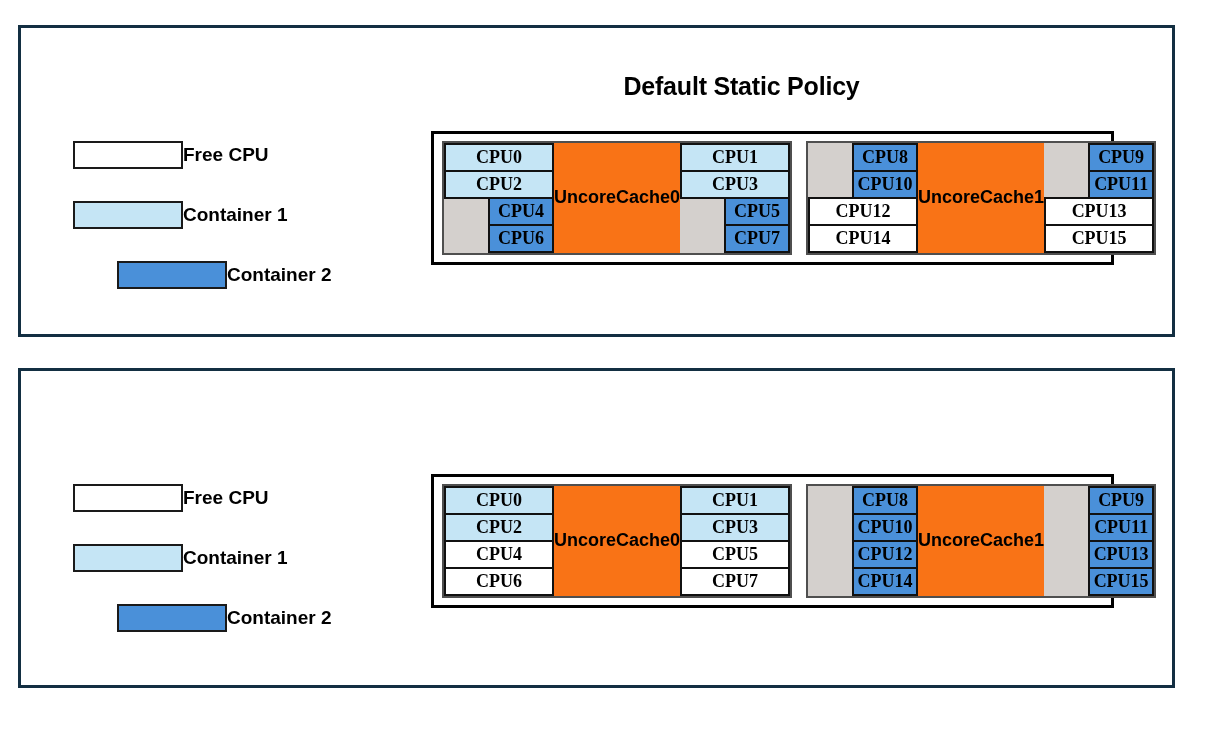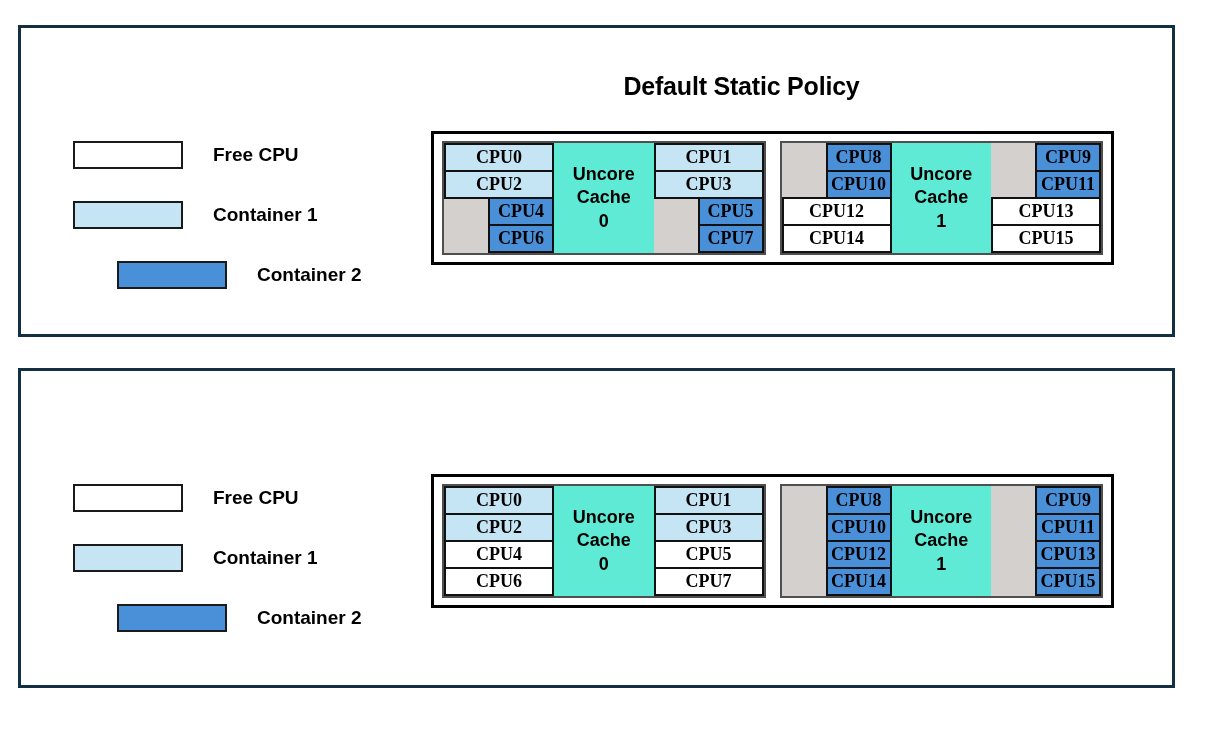--- a/index.html
+++ b/index.html
@@ -52,21 +52,20 @@
     height: 60px;
   }
   .legend-swatch {
     width: 110px;
     height: 28px;
     border: 2px solid #1a1a1a;
     box-sizing: border-box;
     flex: 0 0 auto;
   }
   .legend-label {
-    margin-left: 30px;
     font-size: 19px;
     font-weight: bold;
     color: #000000;
     white-space: nowrap;
   }
 
   
   .diagram {
     position: absolute;
     left: 410px;
@@ -88,23 +87,23 @@
   }
   .cpu-col {
     flex: 0 0 auto;
     width: 110px;
     display: flex;
     flex-direction: column;
     font-family: Liberation Serif, serif;
   }
   .cache-cell {
     flex: 1 1 auto;
-    background: #5eead4;
-    display: flex;
-    flex-direction: column;
+    background: #f97316;
+    display: flex;
+    flex-direction: row;
     align-items: center;
     justify-content: center;
     font-size: 18px;
     font-weight: bold;
     color: #000000;
     line-height: 1.28;
     min-width: 0;
   }
   .cache-cell span { display: block; }
   .cpu-cell {

